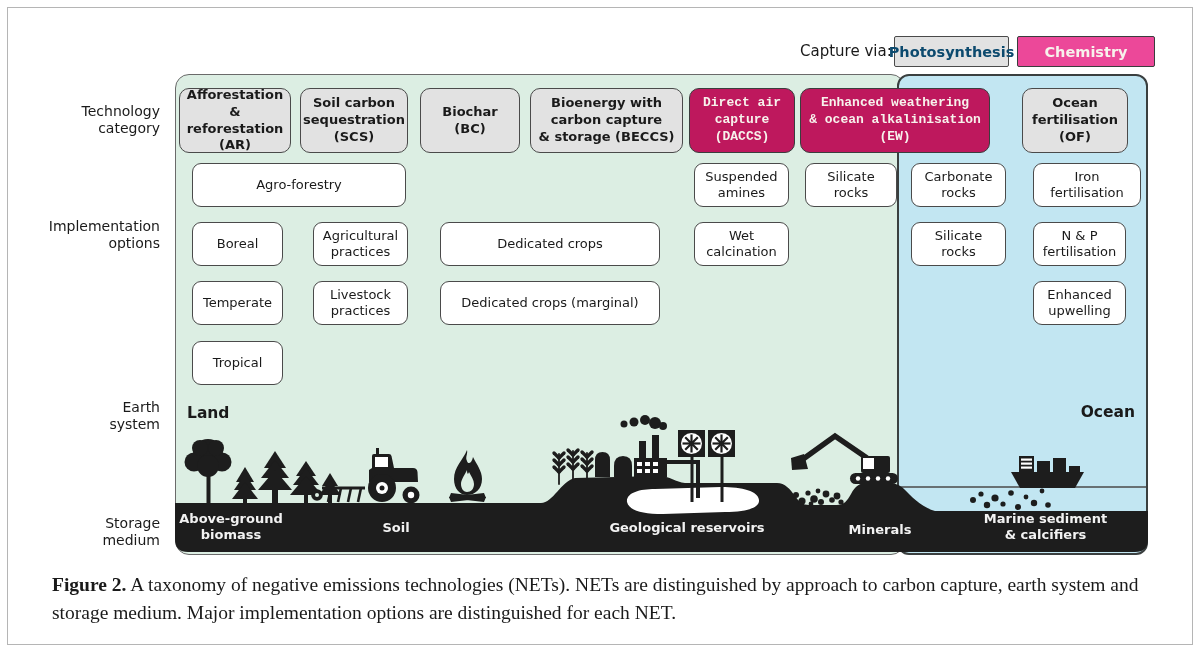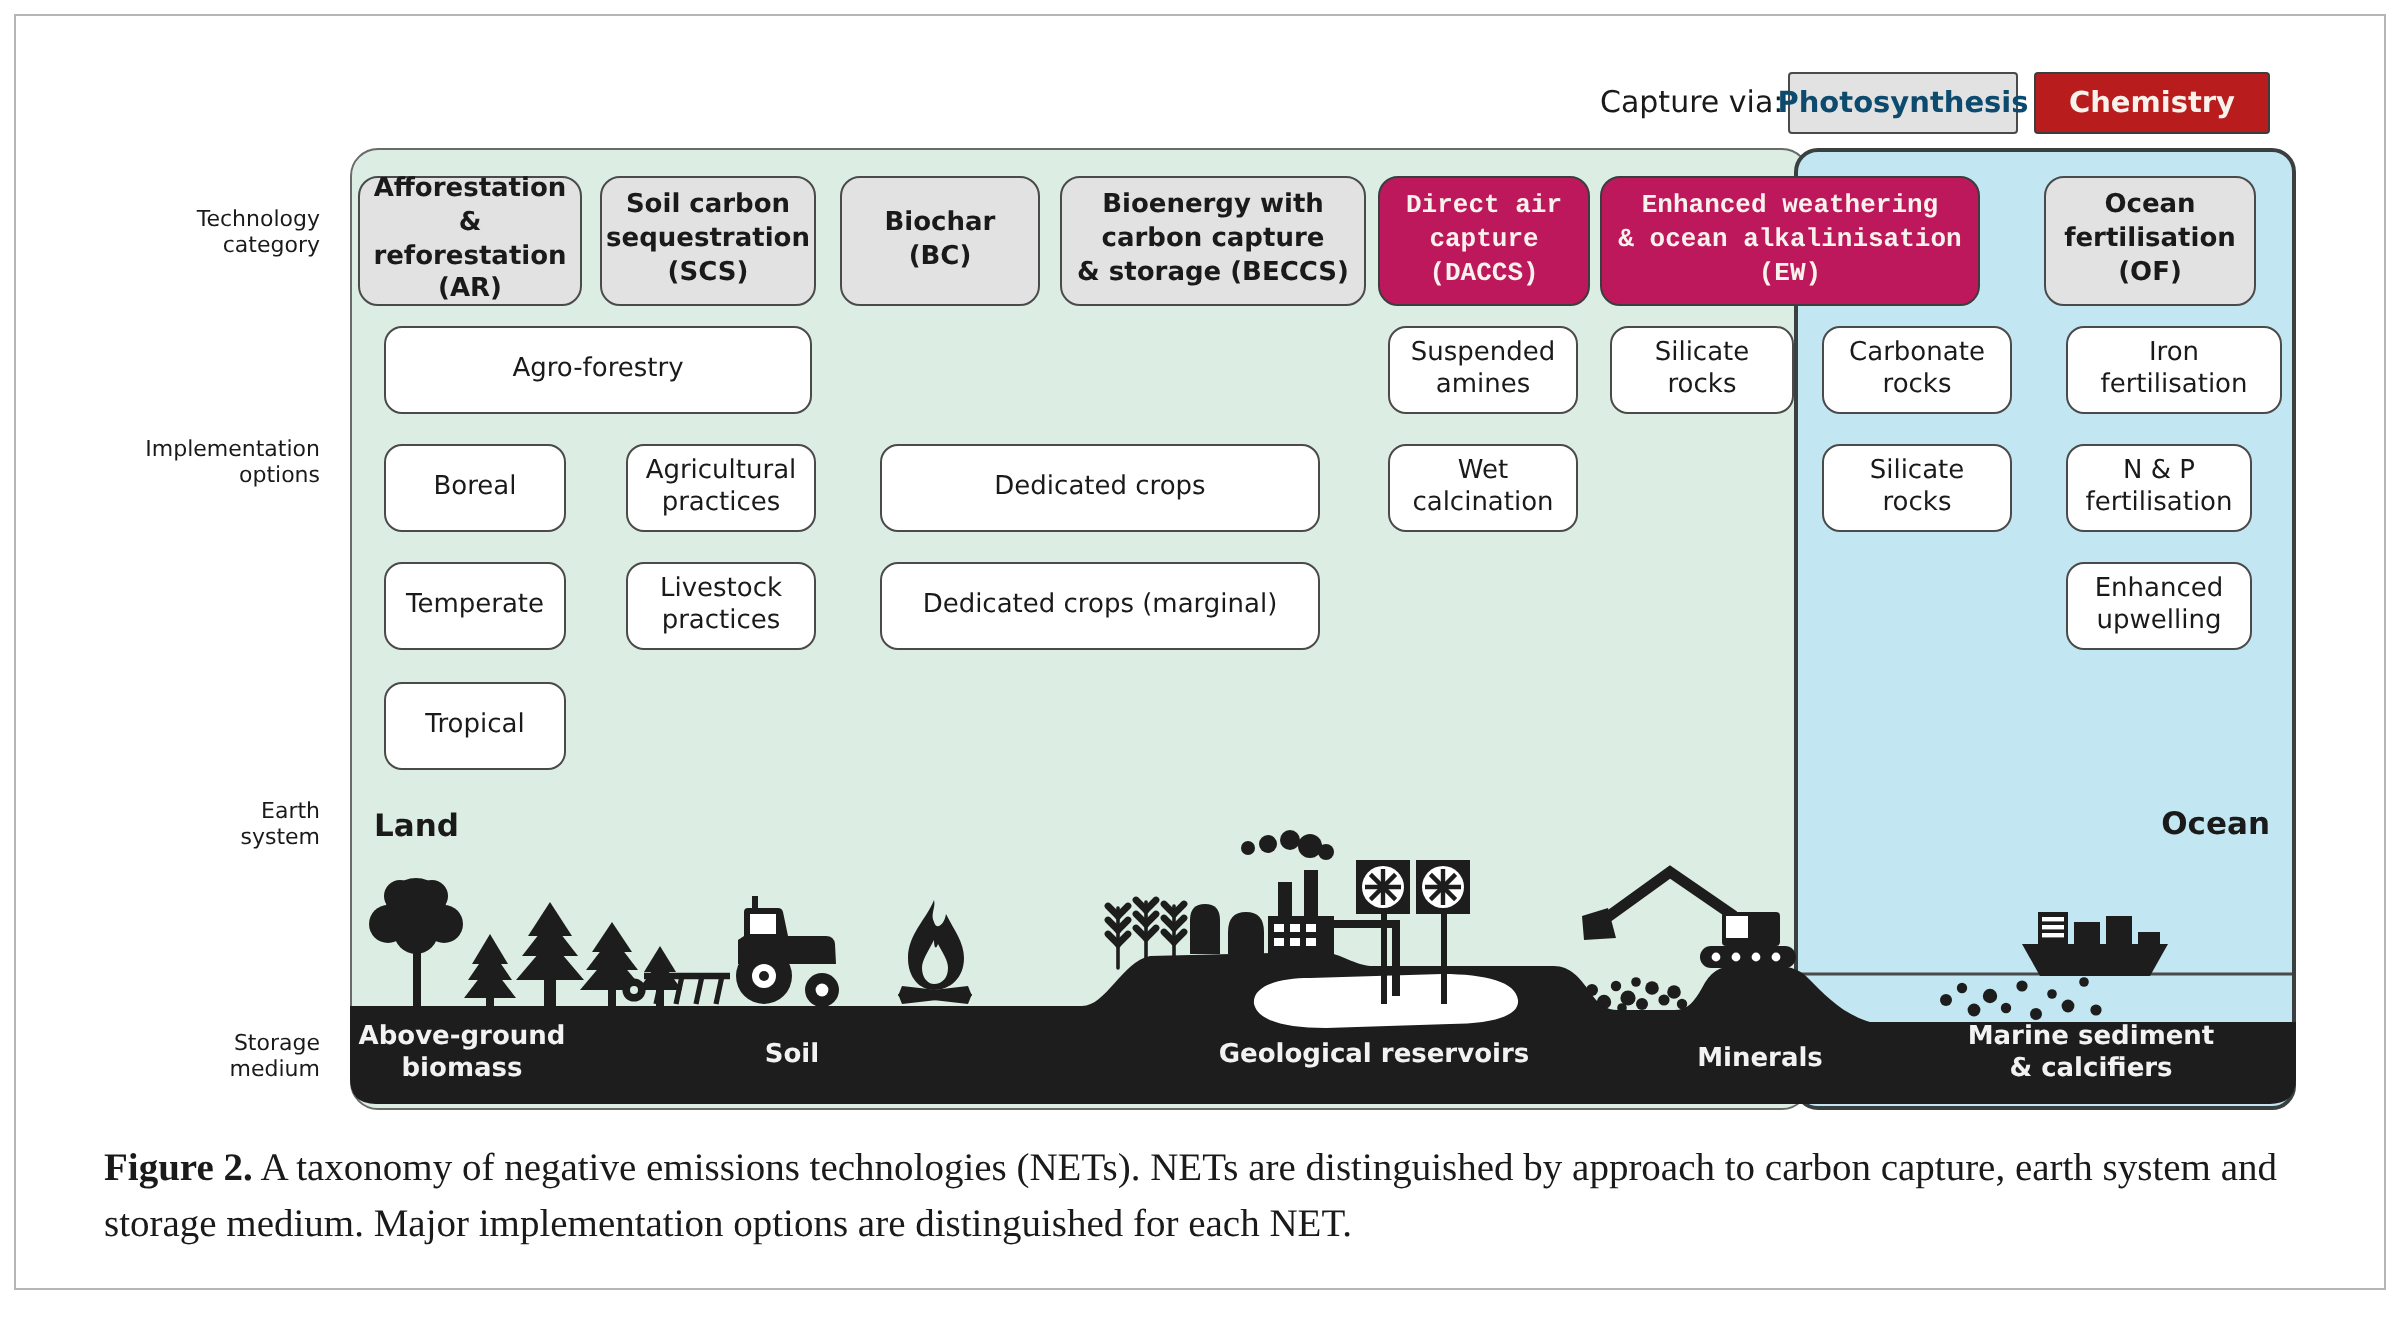--- a/index.html
+++ b/index.html
@@ -4,29 +4,29 @@
 <style>
   html,body{margin:0;padding:0;background:#fff;}
   .stage{position:relative;width:1200px;height:660px;background:#fff;
          font-family:"DejaVu Sans","Liberation Sans",sans-serif;color:#1a1a1a;overflow:hidden;}
   .frame{position:absolute;left:7px;top:7px;width:1184px;height:636px;border:1px solid #b5b5b5;}
   
   .legend-label{position:absolute;left:800px;top:42px;width:120px;text-align:left;font-size:15px;}
   .chip{position:absolute;top:36px;height:31px;display:flex;align-items:center;justify-content:center;
         font-size:14.5px;font-weight:600;border-radius:2px;box-sizing:border-box;}
   .chip.light{left:894px;width:115px;background:#e2e2e2;border:1.5px solid #4a4a4a;color:#0c4a6e;}
-  .chip.dark{left:1017px;width:118px;background:#b91c1c;border:1.5px solid #3a3e3e;color:#f7f2ec;}
+  .chip.dark{left:1017px;width:138px;background:#ec4899;border:1.5px solid #3a3e3e;color:#f7f2ec;}
   
   .panel-land{position:absolute;left:175px;top:74px;width:730px;height:481px;background:#dceee3;
               border:1.5px solid #6a6a6a;border-radius:14px;box-sizing:border-box;z-index:1;}
   .panel-ocean{position:absolute;left:897px;top:74px;width:251px;height:481px;background:#c2e6f2;
                border:2px solid #3a3f3f;border-radius:12px;box-sizing:border-box;z-index:2;}
   .landscape{position:absolute;left:175px;top:410px;width:973px;height:146px;z-index:3;}
   
-  .rowlab{position:absolute;left:30px;width:130px;text-align:right;font-size:11px;line-height:1.22;
+  .rowlab{position:absolute;left:30px;width:130px;text-align:right;font-size:14px;line-height:1.22;
           white-space:pre-line;z-index:5;}
   
   .cat{position:absolute;top:88px;height:65px;border-radius:10px;box-sizing:border-box;
        display:flex;align-items:center;justify-content:center;text-align:center;
        font-size:13px;font-weight:bold;line-height:1.3;white-space:pre-line;z-index:4;}
   .cat.light{background:#e2e2e2;border:1.5px solid #4a4a4a;color:#1a1a1a;}
   .cat.dark{background:#be185d;border:1.5px solid #3a3e3e;color:#f7f2ec;font-family:Liberation Mono, monospace;}
   
   .opt{position:absolute;height:44px;background:#fff;border:1.3px solid #4a4a4a;border-radius:9px;
        box-sizing:border-box;display:flex;align-items:center;justify-content:center;text-align:center;

